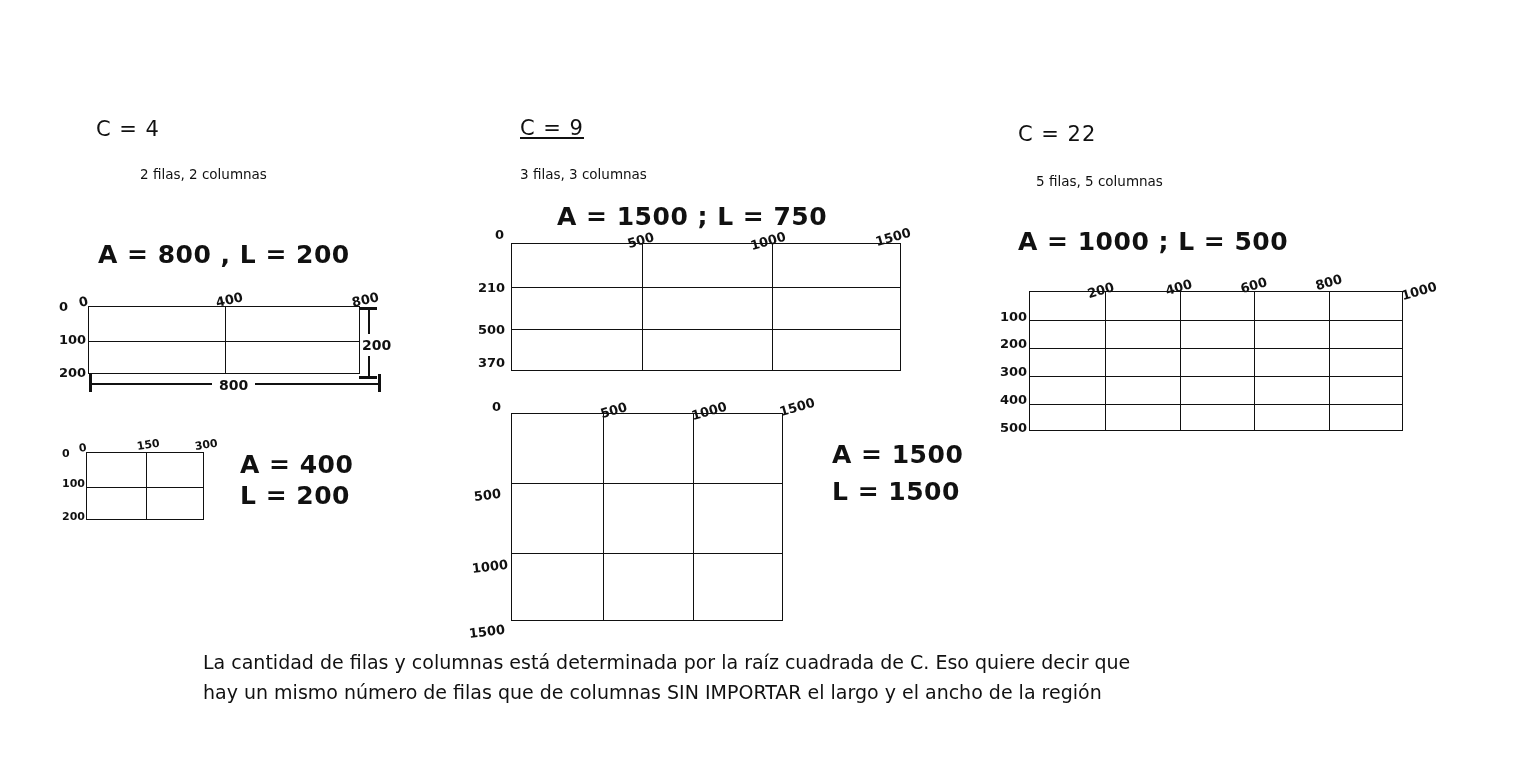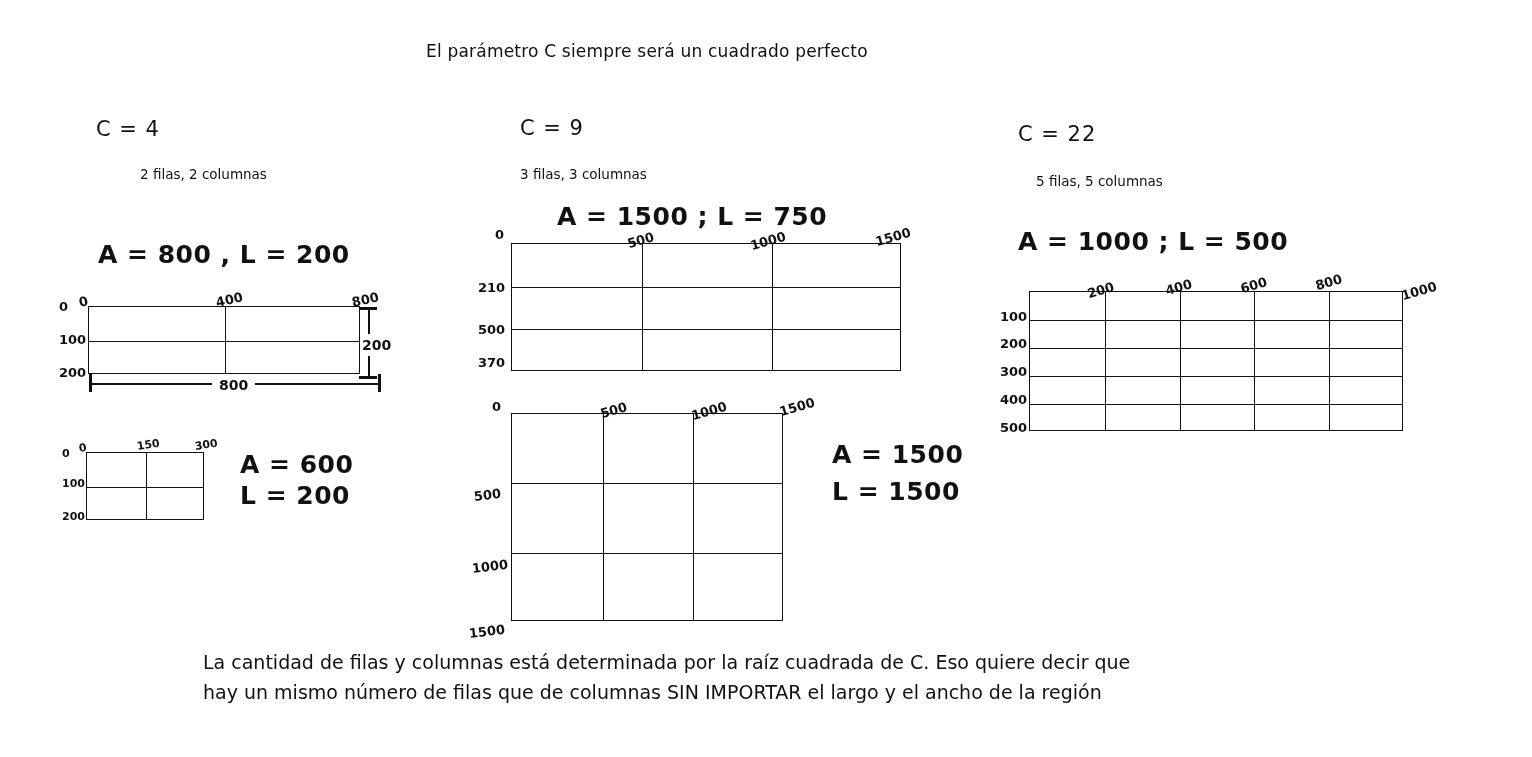--- a/index.html
+++ b/index.html
@@ -92,21 +92,20 @@
   .rot-1 { transform: rotate(-13deg); transform-origin: left bottom; }
   .rot-2 { transform: rotate(-9deg); transform-origin: left bottom; }
   .rot-3 { transform: rotate(-16deg); transform-origin: left bottom; }
   .rot-4 { transform: rotate(-7deg); transform-origin: left bottom; }
 </style>
 </head>
 <body>
 
 <div id="canvas">
 
-  <div class="abs txt title" style="left:426px; top:42px;">El parámetro C siempre será un cuadrado perfecto</div>
 
   <div class="abs txt case-label" style="left:96px; top:117px;text-align:right;">C = 4</div>
   <div class="abs txt sub-label" style="left:140px; top:167px;">2 filas, 2 columnas</div>
 
   <div class="abs txt hand" style="left:98px; top:241px;">A = 800 ,  L = 200</div>
 
   <div class="grid" id="g-c4-1" style="left:88px; top:306px; width:272px; height:68px;">
     <div class="gline-v" style="left:136px;"></div>
     <div class="gline-h" style="top:34px;"></div>
   </div>
@@ -133,24 +132,24 @@
     <div class="gline-v" style="left:59px;"></div>
     <div class="gline-h" style="top:34px;"></div>
   </div>
   <div class="abs txt tick-sm rot-2" style="left:80px; top:443px;">0</div>
   <div class="abs txt tick-sm rot-2" style="left:138px; top:441px;">150</div>
   <div class="abs txt tick-sm rot-2" style="left:196px; top:441px;">300</div>
   <div class="abs txt tick-sm" style="left:62px; top:448px;">0</div>
   <div class="abs txt tick-sm" style="left:62px; top:478px;">100</div>
   <div class="abs txt tick-sm" style="left:62px; top:511px;">200</div>
 
-  <div class="abs txt hand" style="left:240px; top:451px;">A = 600</div>
+  <div class="abs txt hand" style="left:240px; top:451px;">A = 400</div>
   <div class="abs txt hand" style="left:240px; top:482px;">L = 200</div>
 
-  <div class="abs txt case-label" style="left:520px; top:116px;">C = 9</div>
+  <div class="abs txt case-label" style="left:520px; top:116px;text-decoration:underline;">C = 9</div>
   <div class="abs txt sub-label" style="left:520px; top:167px;">3 filas, 3 columnas</div>
 
   <div class="abs txt hand" style="left:557px; top:203px;">A = 1500 ;  L = 750</div>
 
   <div class="grid" id="g-c9-1" style="left:511px; top:243px; width:390px; height:128px;">
     <div class="gline-v" style="left:130px;"></div>
     <div class="gline-v" style="left:260px;"></div>
     <div class="gline-h" style="top:42.6px;"></div>
     <div class="gline-h" style="top:85.3px;"></div>
   </div>

